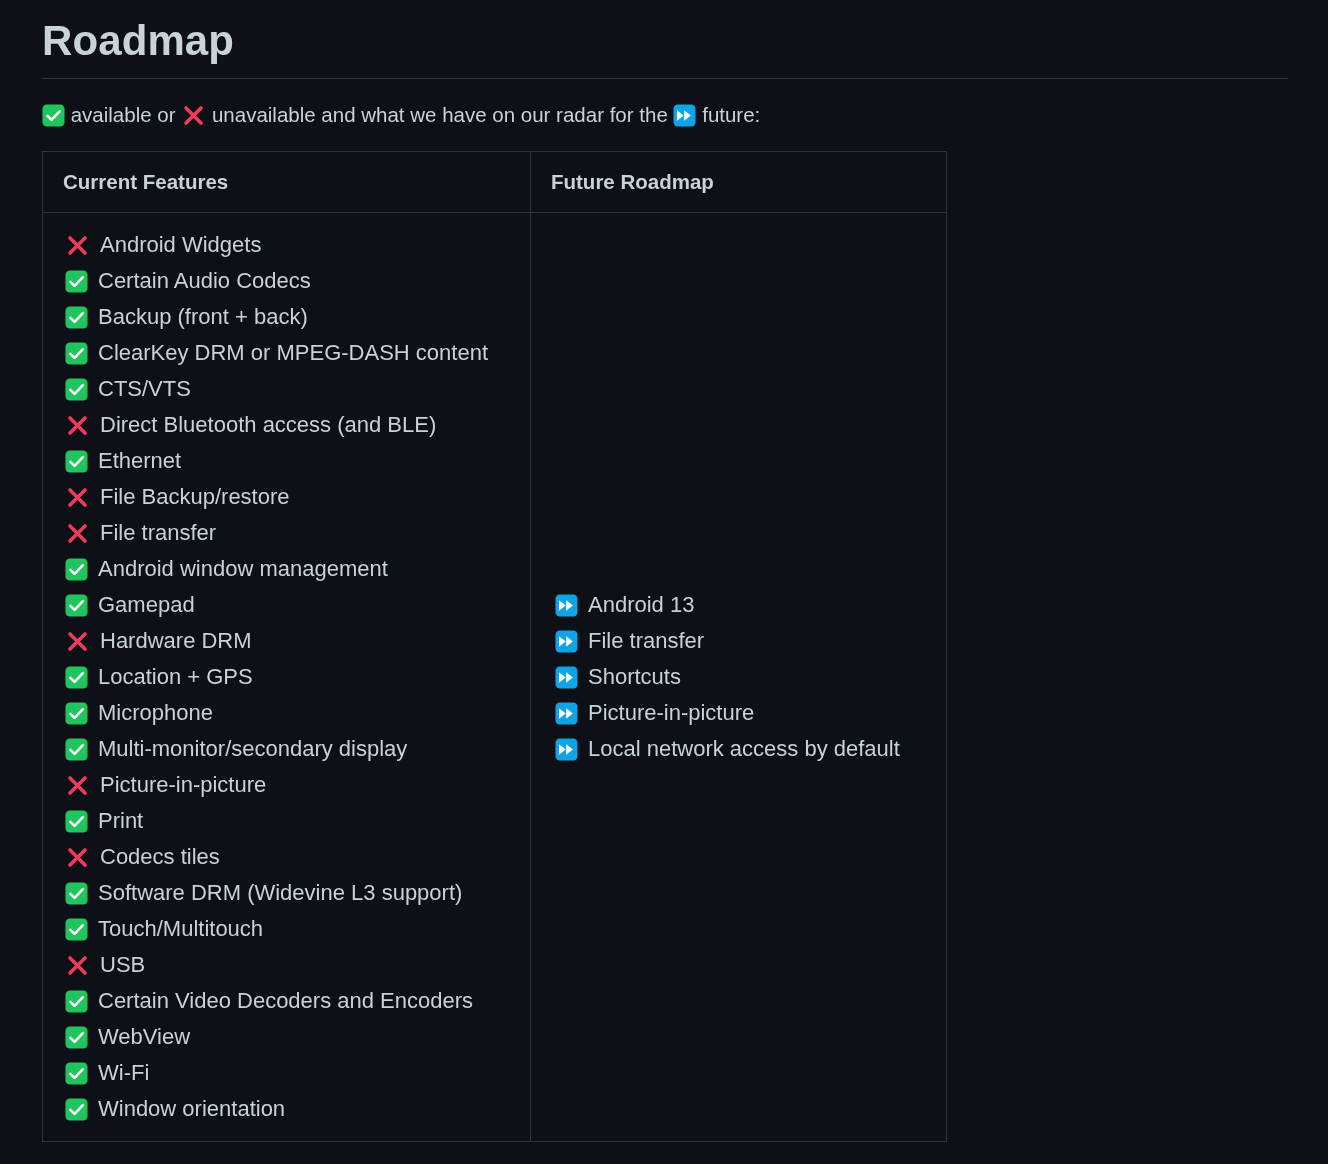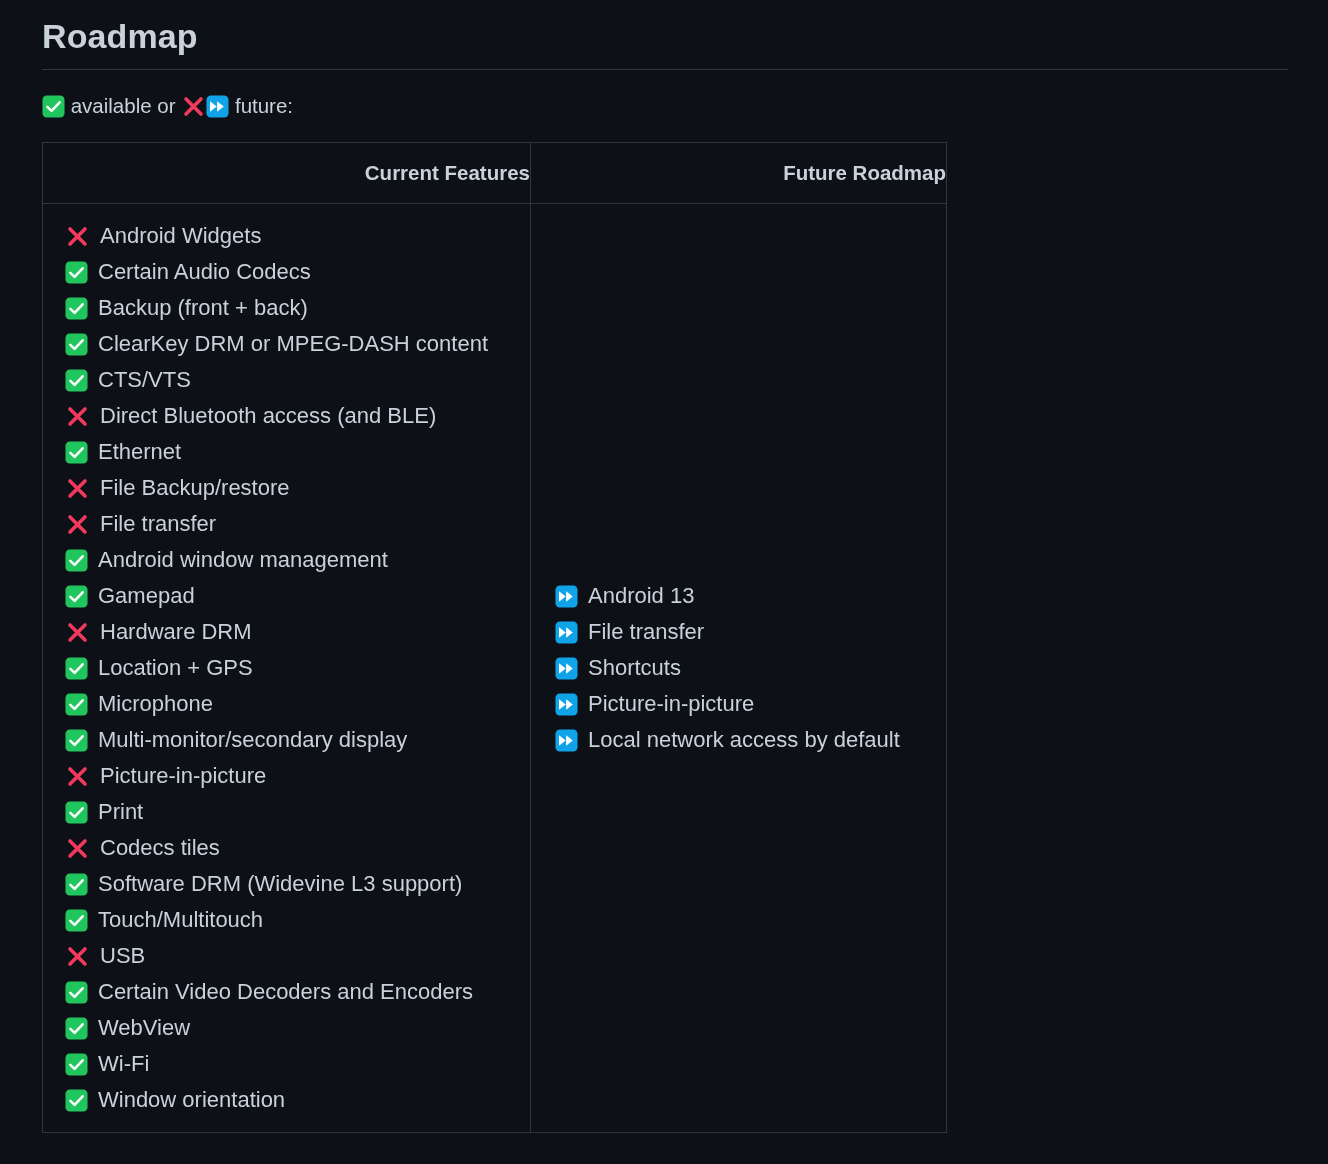--- a/index.html
+++ b/index.html
@@ -16,21 +16,21 @@
     -webkit-font-smoothing: antialiased;
   }
 
   .page {
     padding: 0 0 0 42px;
     box-sizing: border-box;
   }
 
   
   .page-title {
-    font-size: 34px;
+    font-size: 42px;
     font-weight: 600;
     line-height: 1.1;
     color: #c9d1d9;
     margin: 18px 0 0 0;
     letter-spacing: 0.1px;
   }
   .title-rule {
     margin-top: 14px;
     margin-right: 40px;
     height: 1px;
@@ -64,21 +64,21 @@
   .roadmap-table {
     margin-top: 22px;
     border-collapse: collapse;
     width: 904px;
     table-layout: fixed;
     border: 1px solid #30363d;
   }
   .roadmap-table th,
   .roadmap-table td {
     border: 1px solid #30363d;
-    text-align: right;
+    text-align: left;
     vertical-align: middle;
     padding: 0;
   }
   .roadmap-table th {
     font-size: 20.5px;
     font-weight: 600;
     color: #c9d1d9;
     height: 60px;
     padding: 0 0 0 20px;
   }
@@ -126,20 +126,21 @@
 
   <div class="intro">
     <span class="ico ico-check"><svg width="23" height="23" viewBox="0 0 24 24">
           <rect x="0.5" y="0.5" width="23" height="23" rx="4.5" ry="4.5" fill="#21c55d"></rect>
           <path d="M5.6 12.4 L10 16.6 L18.4 7.6" fill="none" stroke="#ffffff" stroke-width="2.6" stroke-linecap="round" stroke-linejoin="round"></path>
         </svg></span>
     <span> available or </span>
     <span class="ico ico-cross"><svg width="25" height="25" viewBox="0 0 24 24">
           <path d="M4.8 4.8 L19.2 19.2 M19.2 4.8 L4.8 19.2" fill="none" stroke="#f43a5c" stroke-width="3.4" stroke-linecap="round"></path>
         </svg></span>
+    <span> unavailable and what we have on our radar for the </span>
     <span class="ico ico-ff"><svg width="23" height="23" viewBox="0 0 24 24">
           <rect x="0.5" y="0.5" width="23" height="23" rx="4.5" ry="4.5" fill="#10a3e8"></rect>
           <path d="M4.2 6.6 L11.2 12 L4.2 17.4 Z" fill="#ffffff"></path>
           <path d="M11.6 6.6 L18.6 12 L11.6 17.4 Z" fill="#ffffff"></path>
         </svg></span>
     <span> future:</span>
   </div>
 
   <table class="roadmap-table">
     <colgroup>

